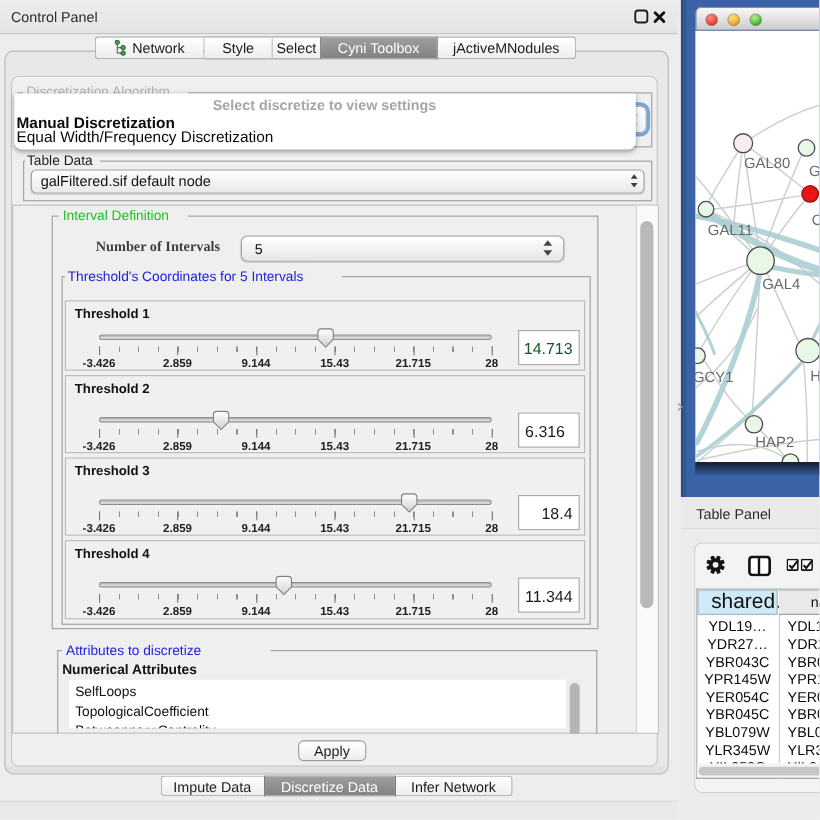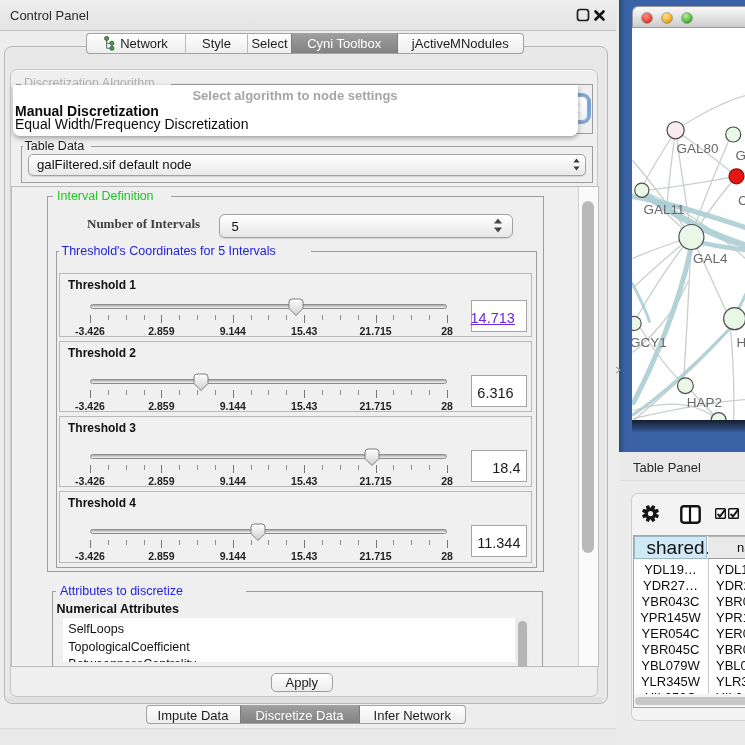--- a/index.html
+++ b/index.html
@@ -79,21 +79,21 @@
 <svg style="position:absolute;left:288.1px;top:297.5px" width="16" height="19" viewBox="0 0 16 19">
     <defs>
       <linearGradient id="th1" x1="0" y1="0" x2="0" y2="1">
         <stop offset="0" stop-color="#ffffff"></stop>
         <stop offset="1" stop-color="#cfcfcf"></stop>
       </linearGradient>
     </defs>
     <path d="M4 1 h8 a3 3 0 0 1 3 3 v6.5 L8 17.5 L1 10.5 V4 a3 3 0 0 1 3-3 Z" fill="url(#th1)" stroke="#7d7d7d" stroke-width="1"></path>
   </svg>
 <div style="position:absolute;left:470.5px;top:300.0px;width:56px;height:32px;background:#fff;border:1px solid #a5a5a5;box-sizing:border-box;"></div>
-<div style="position:absolute;left:470.5px;top:310.5px;width:50px;height:16px;text-align:left;font-size:14.5px;color:#6d28d9;line-height:1;text-decoration:underline;">14.713</div>
+<div style="position:absolute;left:470.5px;top:310.5px;width:50px;height:16px;text-align:right;font-size:14.5px;color:#14532d;line-height:1;">14.713</div>
 <div style="position:absolute;left:59px;top:341px;width:472.5px;height:71px;background:#f0f0f0;border:1px solid #b9b9b9;box-sizing:border-box;"></div>
 <div style="position:absolute;left:68px;top:347px;font-size:12px;color:#111;font-weight:bold;white-space:nowrap;line-height:1;">Threshold 2</div>
 <div style="position:absolute;left:90px;top:379.0px;width:357px;height:5px;background:linear-gradient(#a9a9a9,#f4f4f4);border:1px solid #8d8d8d;border-radius:3px;box-sizing:border-box;"></div>
 <div style="position:absolute;left:90px;top:390.0px;width:358px;height:5px;background:repeating-linear-gradient(90deg,#8f8f8f 0,#8f8f8f 1px,transparent 1px,transparent 17.850px);"></div>
 <div style="position:absolute;left:90.0px;top:390.0px;width:1px;height:8px;background:#777;"></div>
 <div style="position:absolute;left:161.3977279959269px;top:390.0px;width:1px;height:8px;background:#777;"></div>
 <div style="position:absolute;left:232.79545599185386px;top:390.0px;width:1px;height:8px;background:#777;"></div>
 <div style="position:absolute;left:304.2045440081461px;top:390.0px;width:1px;height:8px;background:#777;"></div>
 <div style="position:absolute;left:375.60227200407303px;top:390.0px;width:1px;height:8px;background:#777;"></div>
 <div style="position:absolute;left:447.0px;top:390.0px;width:1px;height:8px;background:#777;"></div>
@@ -174,21 +174,21 @@
 <div style="position:absolute;left:56.5px;top:602.5px;font-size:12.5px;color:#111;font-weight:bold;white-space:nowrap;line-height:1;">Numerical Attributes</div>
 <div style="position:absolute;left:63px;top:618px;width:452px;height:44px;background:#ffffff;overflow:hidden;">
     <div style="position:absolute;left:5.3px;top:5.3px;font-size:12.5px;color:#111;font-weight:normal;white-space:nowrap;line-height:1;">SelfLoops</div>
     <div style="position:absolute;left:5.3px;top:22.6px;font-size:12.5px;color:#111;font-weight:normal;white-space:nowrap;line-height:1;">TopologicalCoefficient</div>
     <div style="position:absolute;left:5.3px;top:39.9px;font-size:12.5px;color:#111;font-weight:normal;white-space:nowrap;line-height:1;">BetweennessCentrality</div>
   </div>
 <div style="position:absolute;left:515px;top:618px;width:14px;height:44px;background:#ececec;"></div>
 <div style="position:absolute;left:517.5px;top:621px;width:9px;height:46px;background:#b5b5b5;border-radius:5px 5px 0 0;"></div>
 <div style="position:absolute;left:270.5px;top:673px;width:62.5px;height:19px;background:linear-gradient(#ffffff,#ececec);border:1px solid #9e9e9e;border-radius:5px;box-sizing:border-box;text-align:center;font-size:13px;color:#1c1c1c;line-height:17px;">Apply</div>
 <div style="position:absolute;left:13px;top:84.5px;width:564.5px;height:51.5px;background:#ffffff;border-radius:0 0 7px 7px;box-shadow:0 2px 5px rgba(0,0,0,0.35);"></div>
-<div style="position:absolute;left:13px;top:88.5px;width:564px;height:13px;text-align:center;font-size:13px;font-weight:bold;color:#a5a5a5;line-height:1;">Select algorithm to node settings</div>
+<div style="position:absolute;left:13px;top:88.5px;width:564px;height:13px;text-align:center;font-size:13px;font-weight:bold;color:#a5a5a5;line-height:1;">Select discretize to view settings</div>
 <div style="position:absolute;left:15px;top:103.5px;font-size:14px;color:#0b0b0b;font-weight:bold;white-space:nowrap;line-height:1;">Manual Discretization</div>
 <div style="position:absolute;left:15px;top:116.5px;font-size:14px;color:#0b0b0b;font-weight:normal;white-space:nowrap;line-height:1;">Equal Width/Frequency Discretization</div>
 <div style="position:absolute;left:145.5px;top:705px;width:94px;height:19px;background:linear-gradient(#ffffff,#ededed);box-sizing:border-box;border-top:1px solid #a3a3a3;border-bottom:1px solid #a3a3a3;text-align:center;font-size:13px;color:#1c1c1c;line-height:19px;border-left:1px solid #a3a3a3;border-radius:4px 0 0 4px;">Impute Data</div>
 <div style="position:absolute;left:239.5px;top:705px;width:120px;height:19px;background:linear-gradient(#9e9e9e,#828282);box-sizing:border-box;border-top:1px solid #a3a3a3;border-bottom:1px solid #a3a3a3;text-align:center;font-size:13px;color:#ffffff;line-height:19px;border-left:1px solid #7d7d7d;border-right:1px solid #7d7d7d;">Discretize Data</div>
 <div style="position:absolute;left:359.5px;top:705px;width:106.5px;height:19px;background:linear-gradient(#ffffff,#ededed);box-sizing:border-box;border-top:1px solid #a3a3a3;border-bottom:1px solid #a3a3a3;text-align:center;font-size:13px;color:#1c1c1c;line-height:19px;border-right:1px solid #a3a3a3;border-radius:0 4px 4px 0;">Infer Network</div>
 <div style="position:absolute;left:0px;top:727.5px;width:616px;height:1px;background:#d9d9d9;"></div>
 <div style="position:absolute;left:0px;top:728.5px;width:616px;height:16.5px;background:#e9e9e9;"></div>
 <div style="position:absolute;left:616px;top:0px;width:2.5px;height:745px;background:#ececec;"></div>
 <div style="position:absolute;left:618.5px;top:0px;width:126.5px;height:452px;background:linear-gradient(90deg,#27477e 0,#33588f 3px,#3a62a6 6px);"></div>
 <div style="position:absolute;left:618.5px;top:452px;width:126.5px;height:293px;background:#ececec;"></div>

